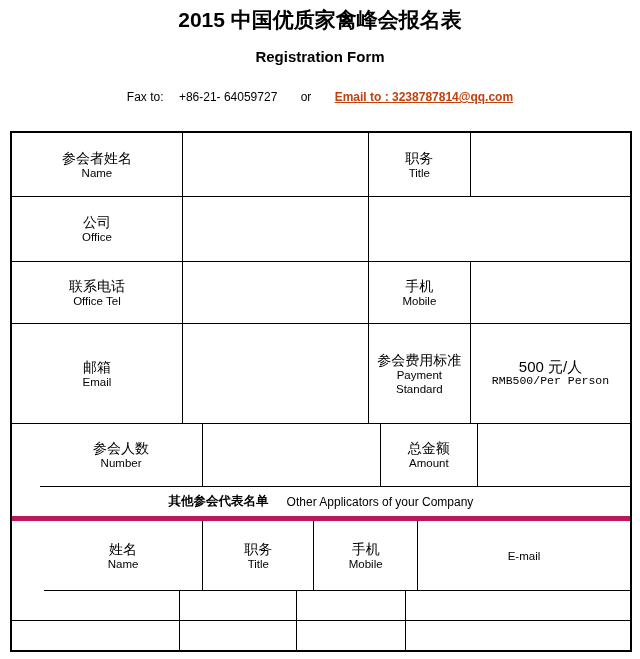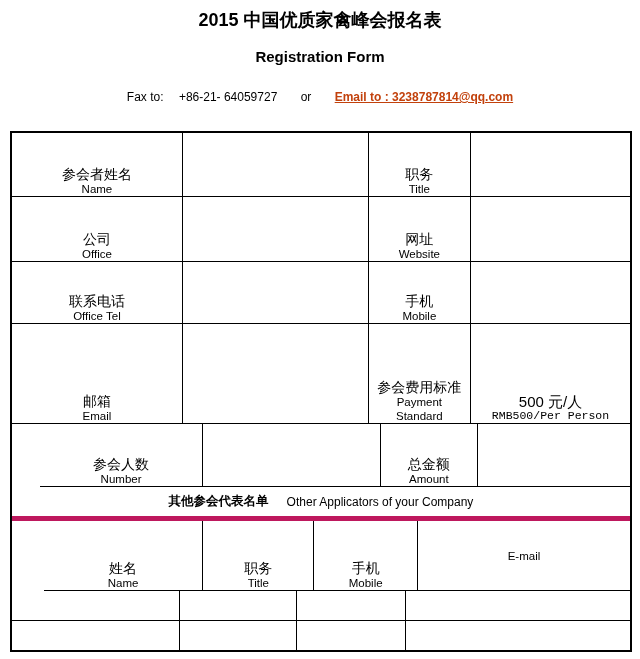--- a/index.html
+++ b/index.html
@@ -8,21 +8,21 @@
     width: 640px;
     height: 659px;
     background: #ffffff;
     color: #000000;
     font-family: "Liberation Sans", sans-serif;
     overflow: hidden;
   }
   .title {
     padding-top: 9px;
     text-align: center;
-    font-size: 18px;
+    font-size: 21px;
     font-weight: 700;
     line-height: 22px;
   }
   .subtitle {
     margin-top: 17px;
     text-align: center;
     font-size: 15px;
     font-weight: 700;
     line-height: 18px;
   }
@@ -46,21 +46,21 @@
     border: 2px solid #000000;
   }
   .trow { display: grid; border-bottom: 1px solid #000000; }
   .trow.last { border-bottom: none; }
   .cols-top { grid-template-columns: 172fr 187fr 103fr 160fr; }
   .cols-bottom { grid-template-columns: 169fr 118fr 110fr 225fr; }
   .cell {
     border-right: 1px solid #000000;
     display: flex;
     flex-direction: column;
-    justify-content: flex-end;
+    justify-content: center;
     align-items: center;
     text-align: center;
     overflow: hidden;
   }
   .cell:last-child { border-right: none; }
   .cn { font-size: 14px; line-height: 16px; }
   .en { font-size: 11.5px; line-height: 14px; }
   .mono-line { font-family: "Liberation Mono", monospace; font-size: 11.5px; line-height: 14px; }
   .value-cn { font-family: Liberation Sans, sans-serif; font-size: 15px; line-height: 15px; }
   .h-r1 { height: 63px; }
@@ -110,24 +110,20 @@
       </div>
       <div class="cell"></div>
     </div>
 
     <div class="trow cols-top h-r2">
       <div class="cell">
         <div class="cn">公司</div>
         <div class="en">Office</div>
       </div>
       <div class="cell"></div>
-      <div class="cell">
-        <div class="cn">网址</div>
-        <div class="en">Website</div>
-      </div>
       <div class="cell"></div>
     </div>
 
     <div class="trow cols-top h-r3">
       <div class="cell">
         <div class="cn">联系电话</div>
         <div class="en">Office Tel</div>
       </div>
       <div class="cell"></div>
       <div class="cell">

